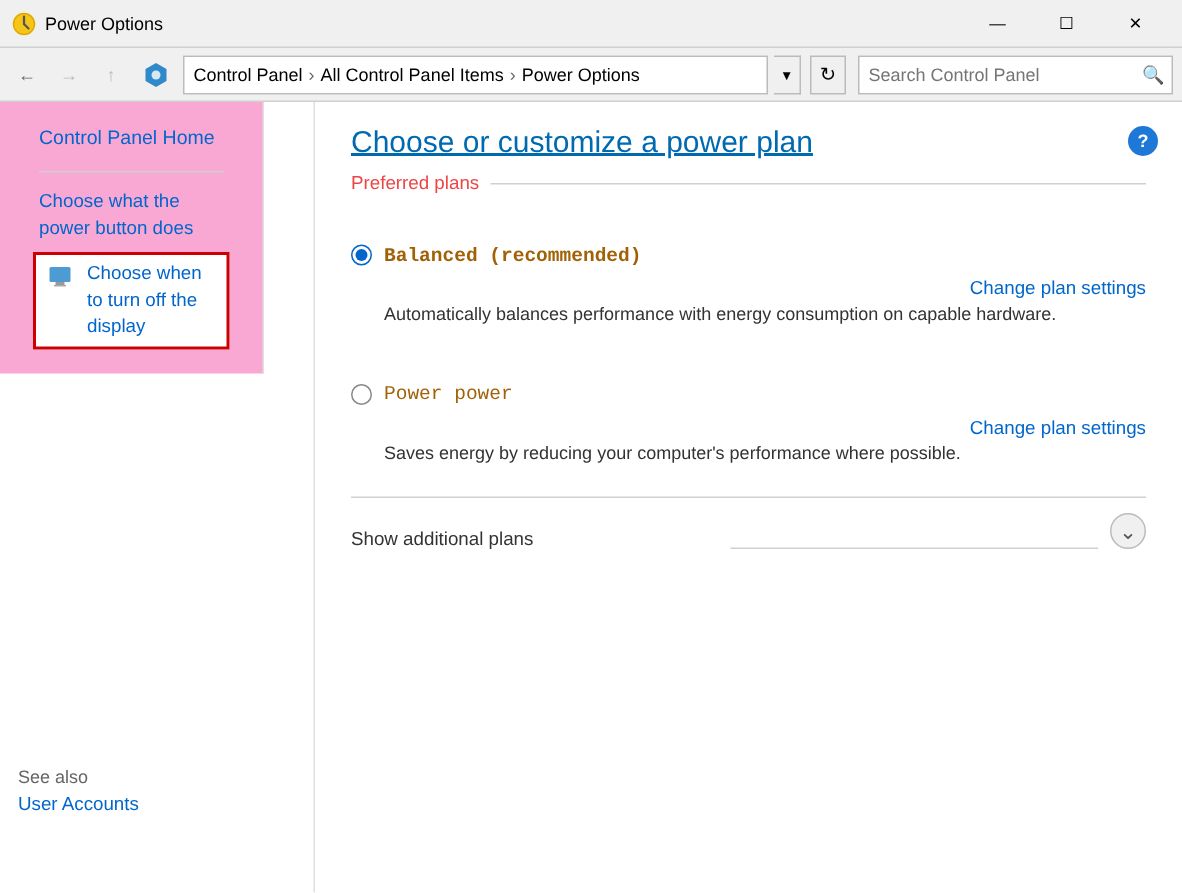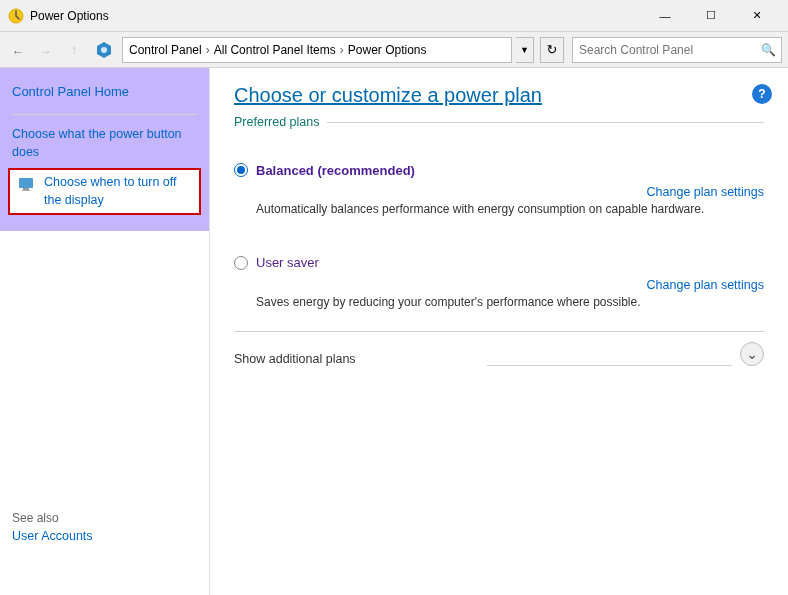--- a/index.html
+++ b/index.html
@@ -107,24 +107,24 @@
     }
 
     
     .main-container {
       display: flex;
       height: calc(595px - 32px - 36px);
     }
 
     
     .sidebar {
-      width: 210px;
-      background: #c4b5fd;
+      width: 176px;
+      background: #f9a8d4;
       border-right: 1px solid #e0e0e0;
-      padding: 12px 0;
+      padding: 12px 14px;
       flex-shrink: 0;
     }
     .sidebar-link {
       display: block;
       padding: 3px 12px;
       color: #0066cc;
       text-decoration: none;
       font-size: 12.5px;
       line-height: 1.4;
     }
@@ -212,21 +212,21 @@
       text-decoration: none;
     }
 
     .section-divider {
       display: flex;
       align-items: center;
       margin-bottom: 12px;
     }
     .section-divider-label {
       font-size: 12.5px;
-      color: #0f766e;
+      color: #ef4444;
       white-space: nowrap;
       margin-right: 8px;
     }
     .section-divider-line {
       flex: 1;
       height: 1px;
       background: #d0d0d0;
     }
 
     
@@ -252,21 +252,22 @@
     }
     .radio-btn.selected::after {
       content: '';
       width: 8px; height: 8px;
       background: #0066cc;
       border-radius: 50%;
     }
     .plan-name {
       font-size: 13px;
       font-weight: 600;
-      color: #4c1d95;
+      color: #a16207;
+      font-family: Liberation Mono, monospace;
     }
     .plan-change-settings {
       margin-left: auto;
       color: #0066cc;
       text-decoration: none;
       font-size: 12.5px;
       cursor: pointer;
       margin-top: 44px;
     }
     .plan-description {
@@ -415,21 +416,21 @@
         <div class="radio-btn selected"></div>
         <span class="plan-name">Balanced (recommended)</span>
         <a href="#" class="plan-change-settings">Change plan settings</a>
       </div>
       <p class="plan-description">Automatically balances performance with energy consumption on capable hardware.</p>
     </div>
 
     <div class="plan-item">
       <div class="plan-header">
         <div class="radio-btn"></div>
-        <span class="plan-name" style="font-weight:normal;">User saver</span>
+        <span class="plan-name" style="font-weight:normal;">Power power</span>
         <a href="#" class="plan-change-settings">Change plan settings</a>
       </div>
       <p class="plan-description">Saves energy by reducing your computer's performance where possible.</p>
     </div>
 
     <div class="show-additional">
       <span class="show-additional-label">Show additional plans</span>
       <div style="flex:1;height:1px;background:#d0d0d0;margin:0 8px;"></div>
       <div class="expand-btn">
         <span style="line-height:1;">⌄</span>

